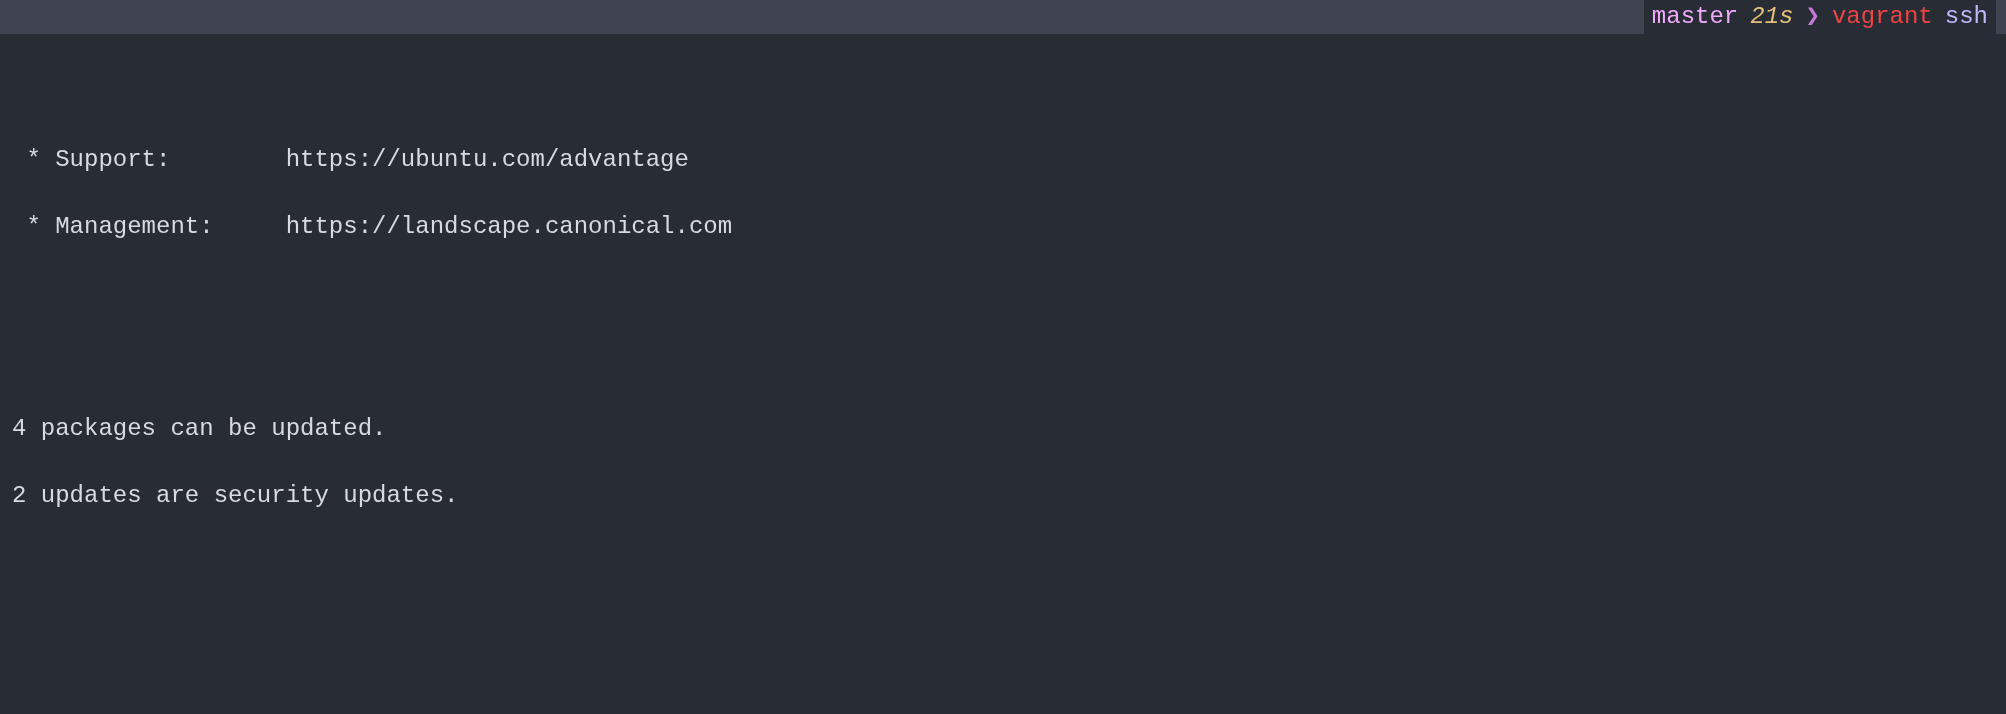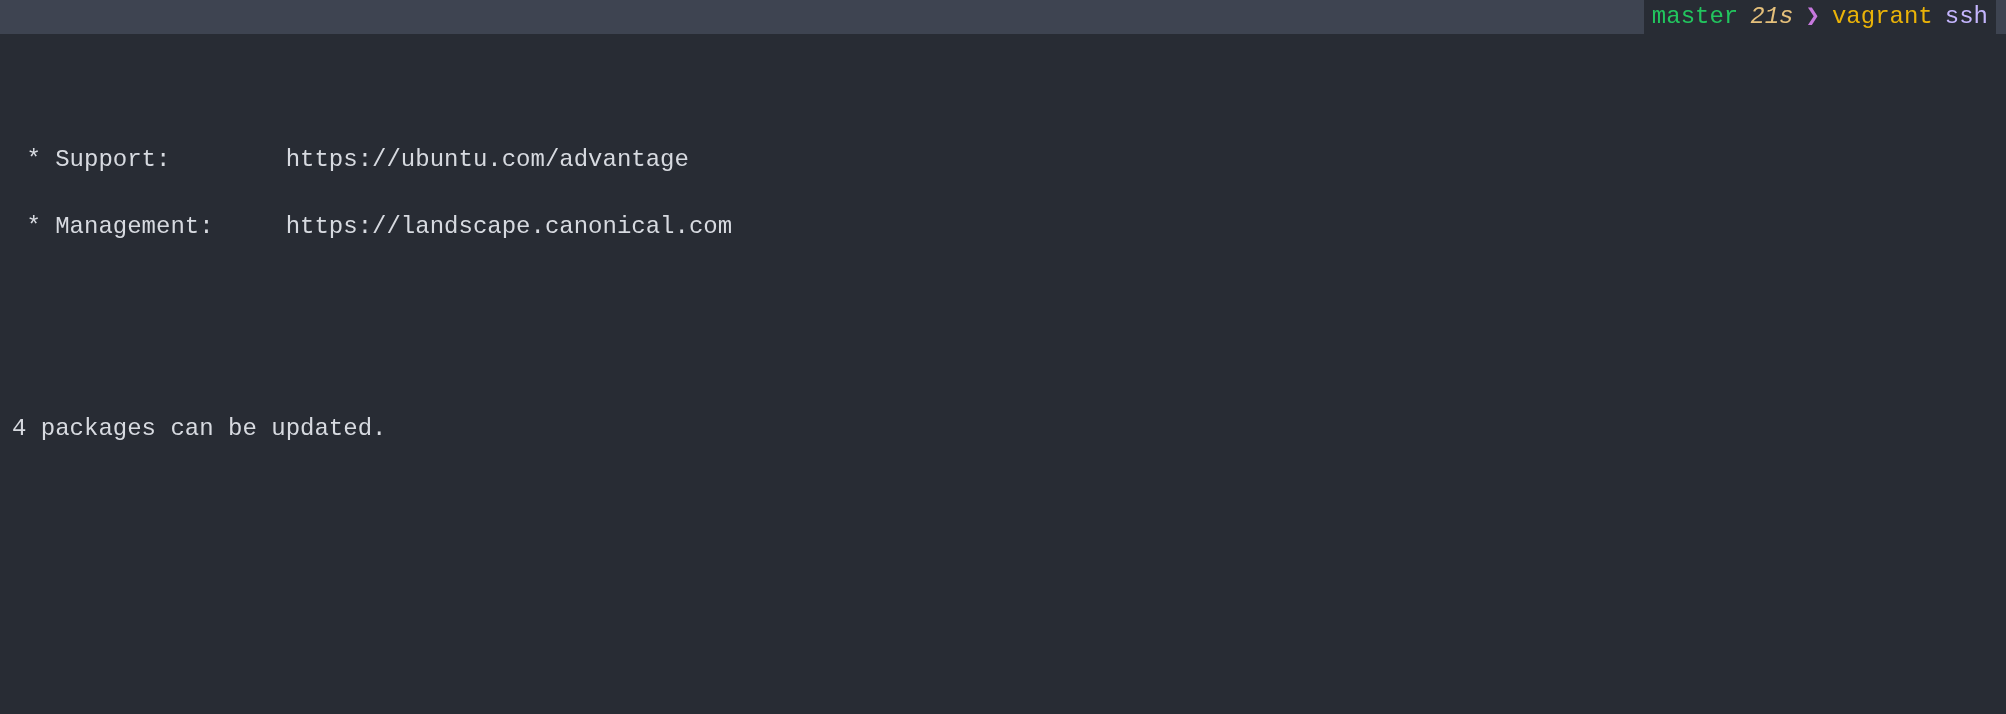--- a/index.html
+++ b/index.html
@@ -33,32 +33,32 @@
     .top-bar-right {
       display: flex;
       gap: 12px;
       align-items: center;
       background-color: #282c34;
       padding: 0 8px;
       font-weight: 500;
       white-space: pre;
     }
     .branch {
-      color: #22c55e;
+      color: #f0abfc;
     }
     .duration {
       color: #e5c07b;
       font-style: italic;
     }
     .chevron {
       color: #c678dd;
       font-weight: bold;
     }
     .command {
-      color: #eab308;
+      color: #ef4444;
     }
     .arg {
       color: #c4b5fd;
     }
     .terminal-body {
       padding: 8px 12px;
       white-space: pre;
       color: #d7dae0;
     }
     .motd-line {
@@ -82,20 +82,21 @@
   </div>
 </div>
 
 <div class="terminal-body">
 <div class="blank-line"></div>
 <div class="motd-line"> * Support:        https://ubuntu.com/advantage</div>
 <div class="motd-line"> * Management:     https://landscape.canonical.com</div>
 <div class="blank-line"></div>
 <div class="blank-line"></div>
 <div class="motd-line">4 packages can be updated.</div>
+<div class="motd-line">2 updates are security updates.</div>
 <div class="blank-line"></div>
 
 
 
 
 
 
 </div>
 
 </body></html>

